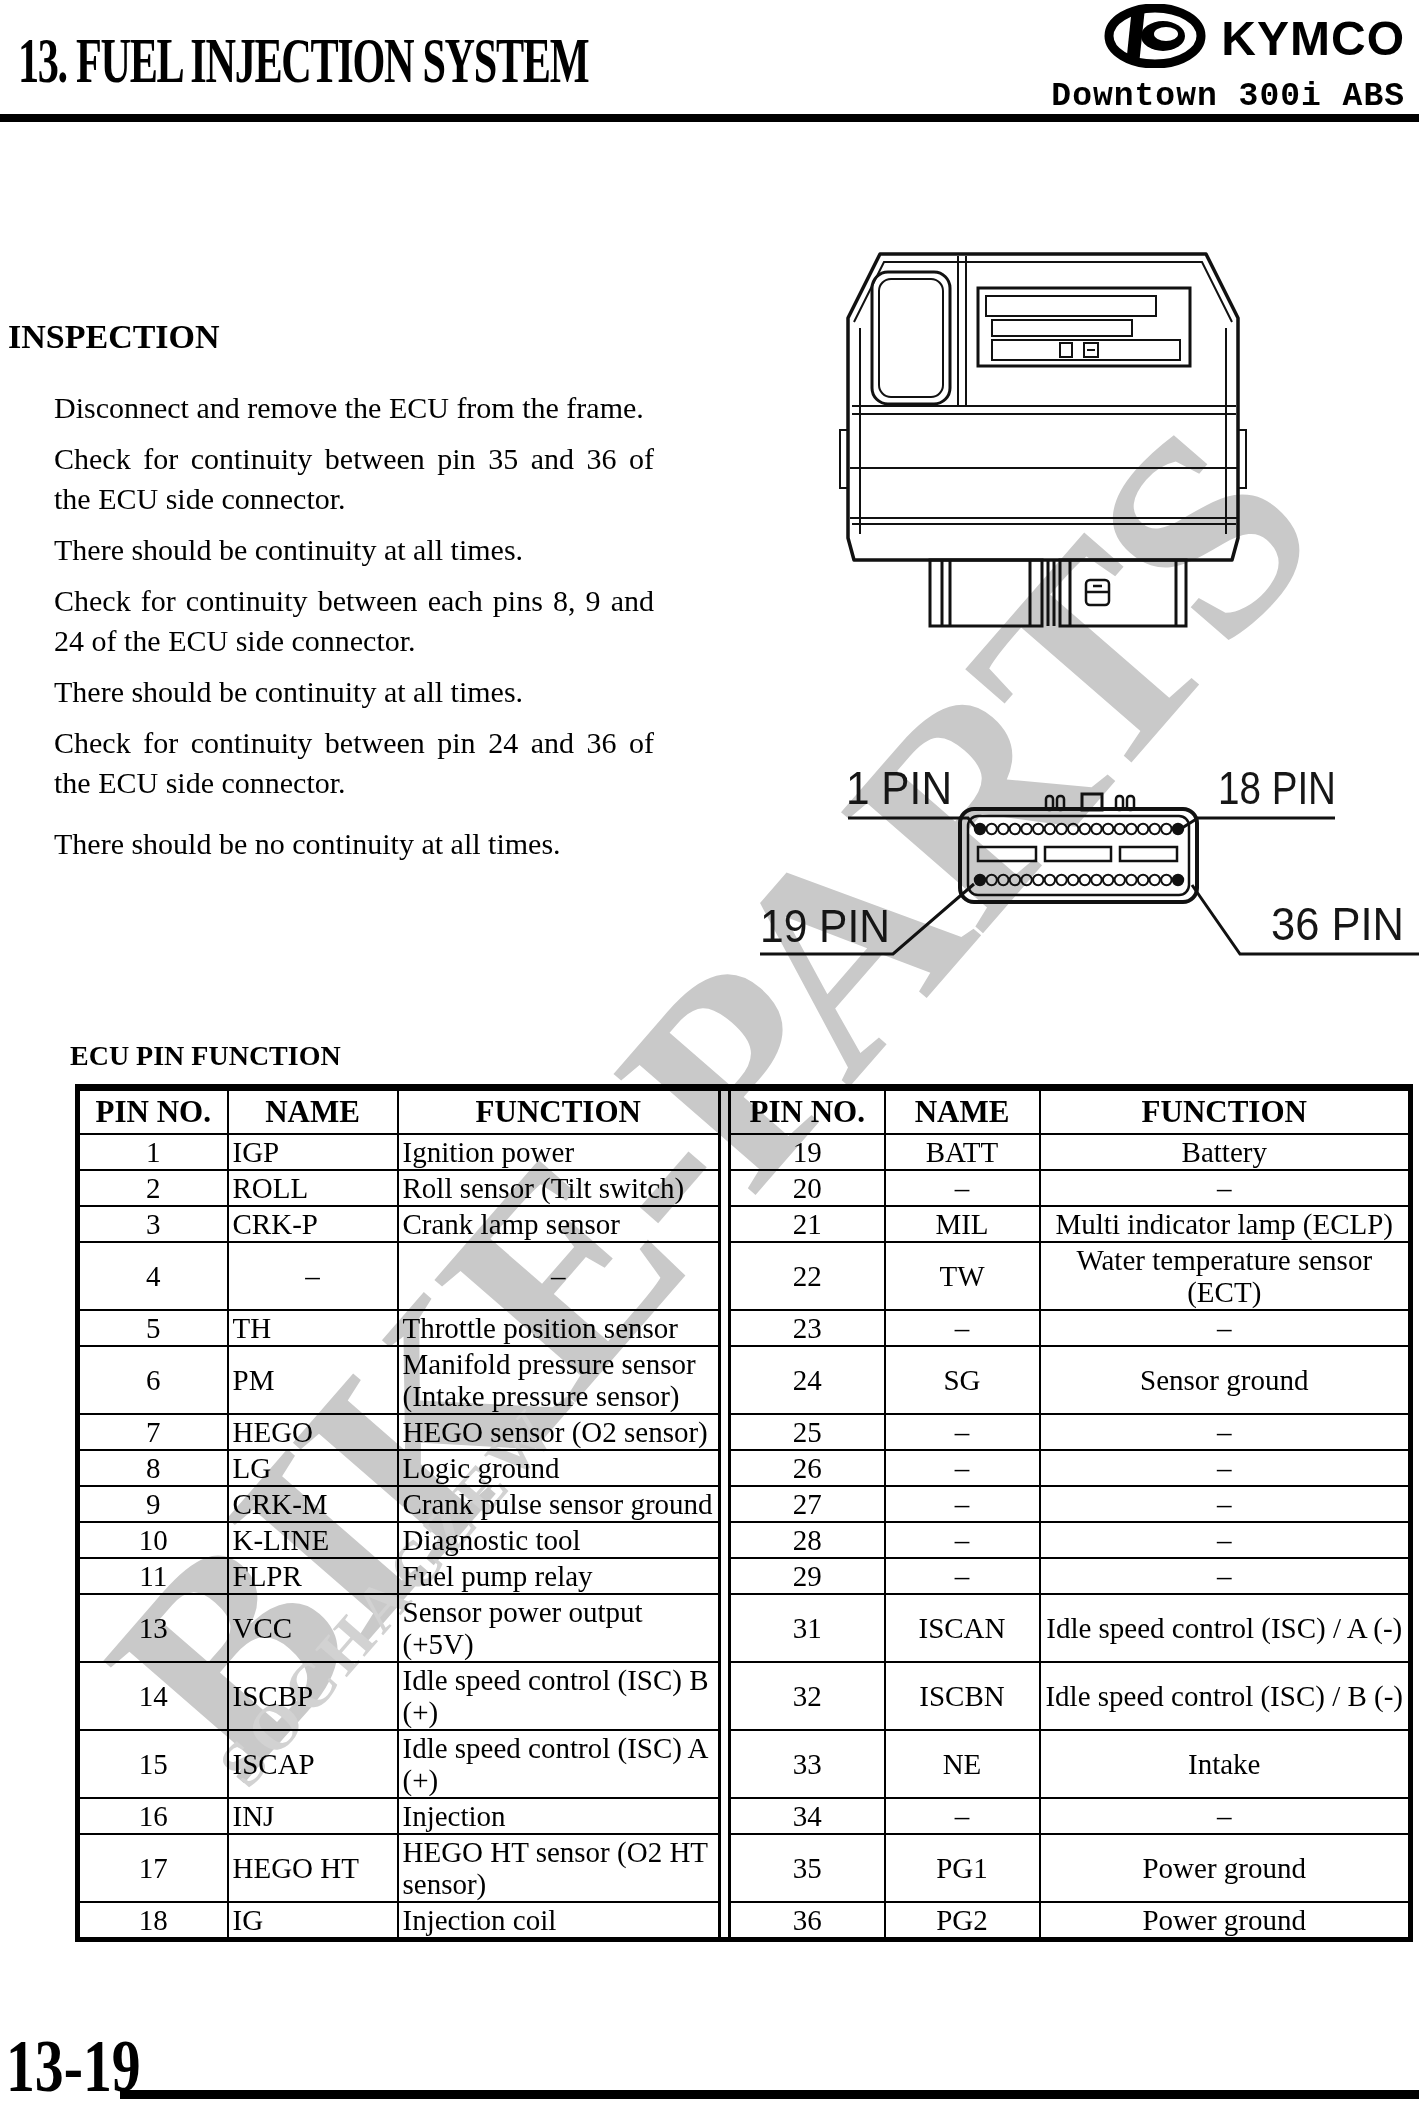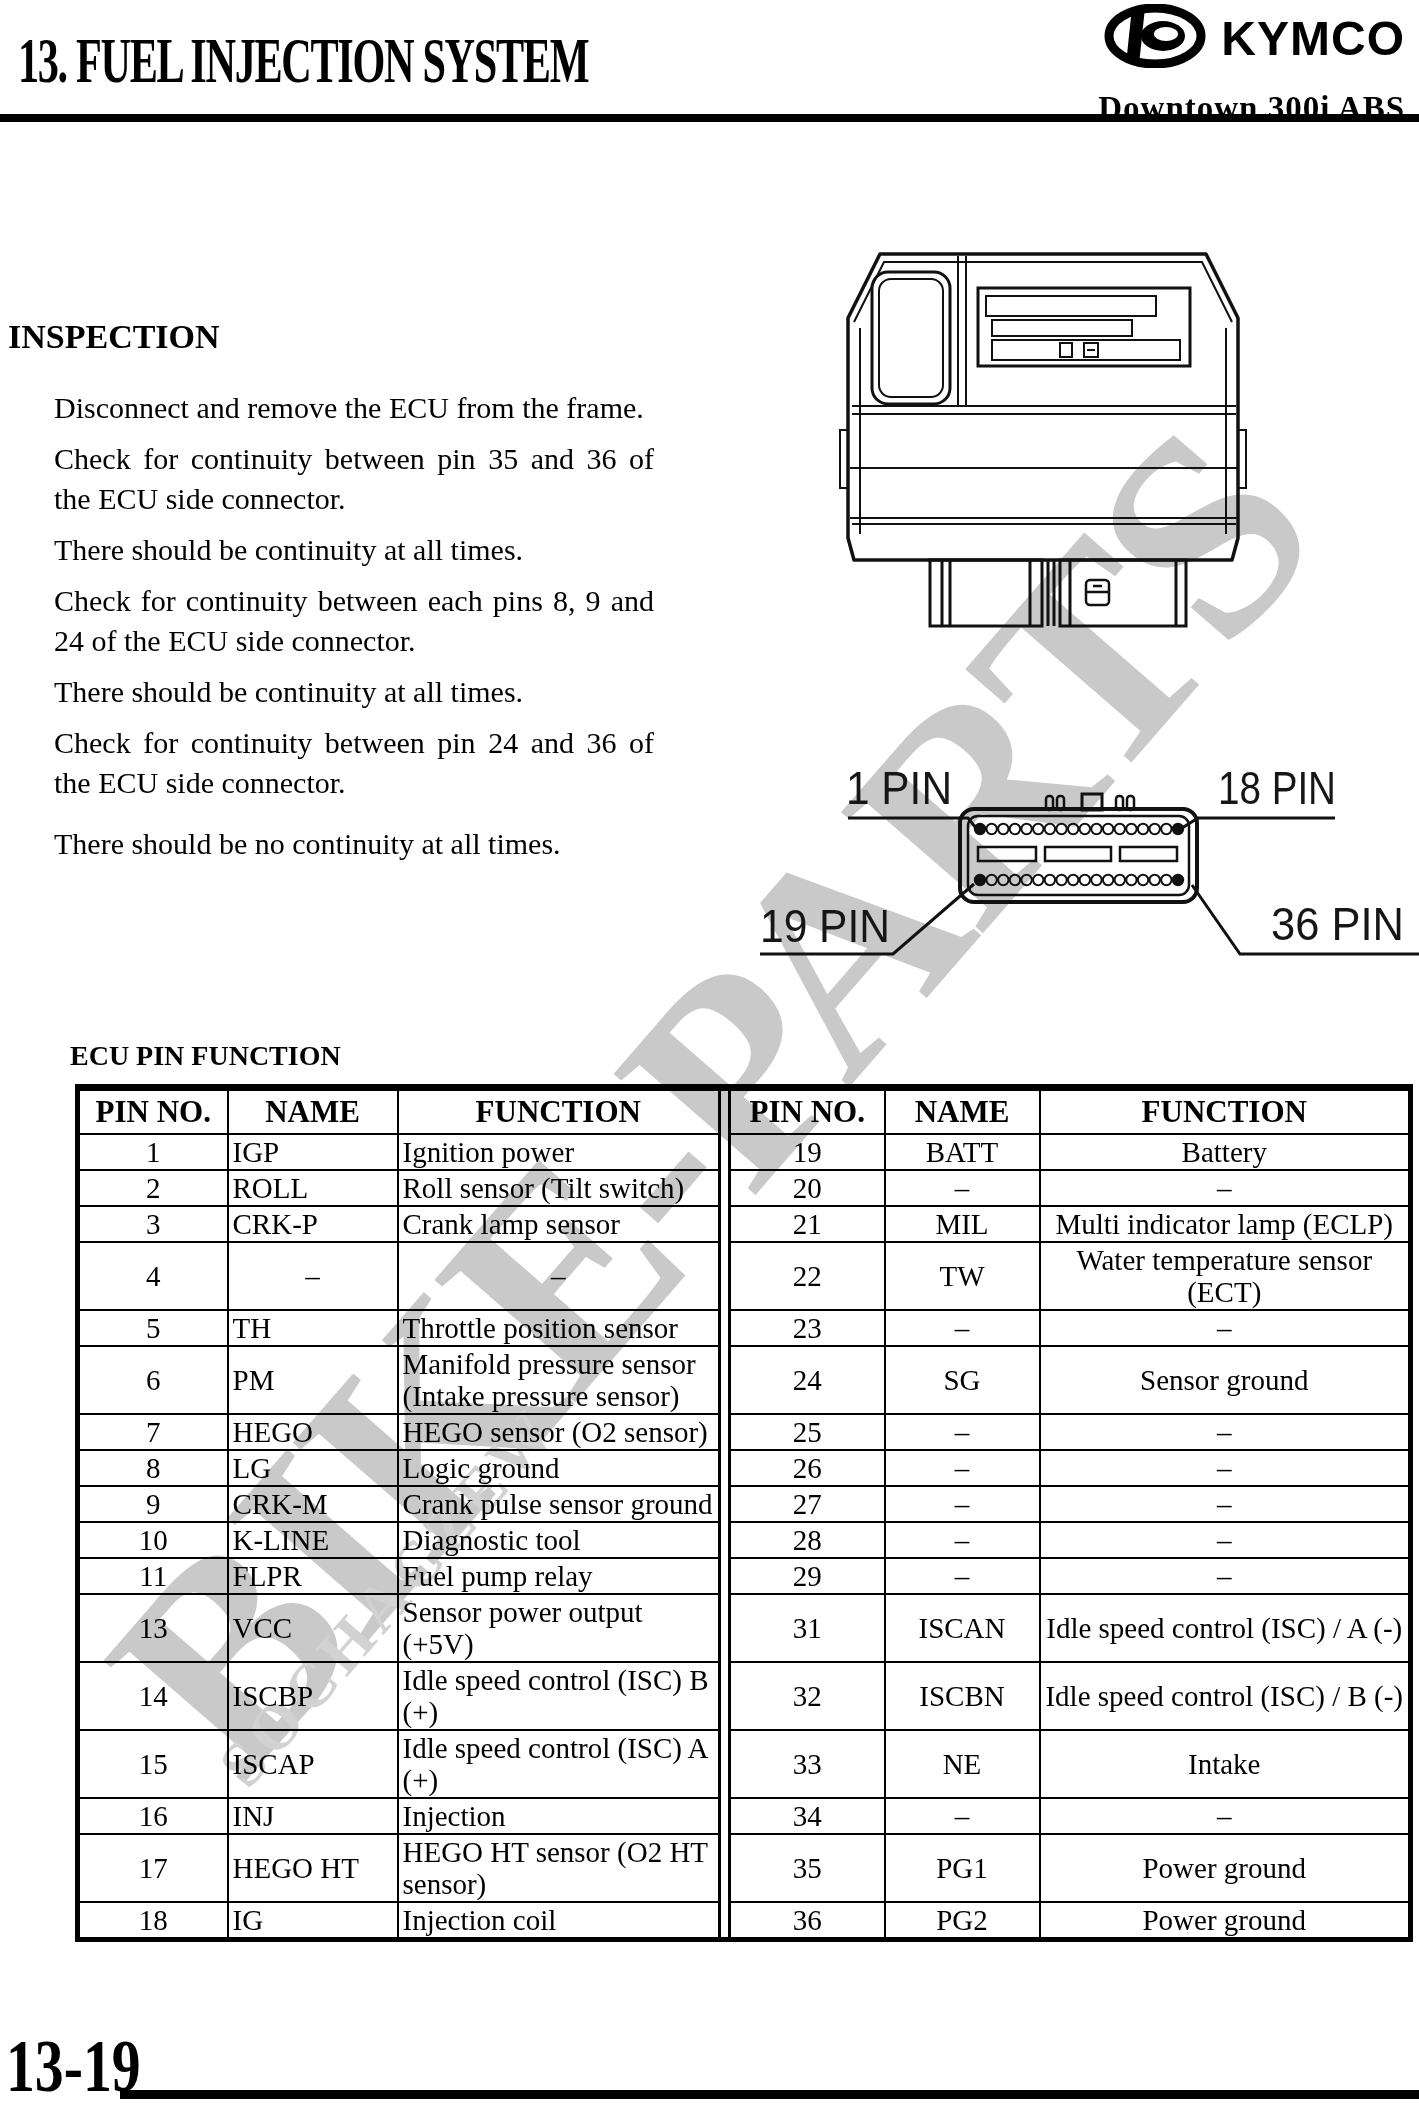--- a/index.html
+++ b/index.html
@@ -11,21 +11,21 @@
           color:#c9c9c9;white-space:nowrap;z-index:0;}
   .wm-small{position:absolute;left:150px;top:1560px;transform:rotate(-49deg);
           font-family:"Liberation Serif",serif;font-weight:bold;font-size:64px;letter-spacing:6px;
           color:#d2d2d2;white-space:nowrap;z-index:0;}
   
   .sec-title{position:absolute;left:18px;top:24px;font-size:64px;font-weight:bold;
              transform:scaleX(0.66);transform-origin:left center;letter-spacing:-2px;white-space:nowrap;z-index:2;}
   .brand-box{position:absolute;right:14px;top:4px;width:380px;text-align:right;z-index:2;}
   .brand-row{display:flex;align-items:center;justify-content:flex-end;gap:14px;}
   .brand-name{font-family:"Liberation Sans",sans-serif;font-weight:bold;font-size:48px;letter-spacing:1px;}
-  .model-name{font-family:Liberation Serif, serif;font-weight:bold;font-size:33px;margin-top:18px;
+  .model-name{font-family:Liberation Mono, monospace;font-weight:bold;font-size:33px;margin-top:6px;
               letter-spacing:1px;}
   .head-rule{position:absolute;left:0;top:114px;width:1419px;height:8px;background:#000;z-index:2;}
   
   .insp-head{position:absolute;left:8px;top:318px;font-size:34px;font-weight:bold;z-index:2;}
   .insp-body{position:absolute;left:46px;top:388px;width:600px;z-index:2;margin-left:8px;}
   .insp-body p{margin:0 0 11px 0;font-size:30px;line-height:40px;text-align:justify;}
   .insp-body p.gap{margin-top:21px;}
   
   .ecu-art{position:absolute;left:808px;top:222px;z-index:1;}
   .conn-art{position:absolute;left:740px;top:752px;z-index:1;}

